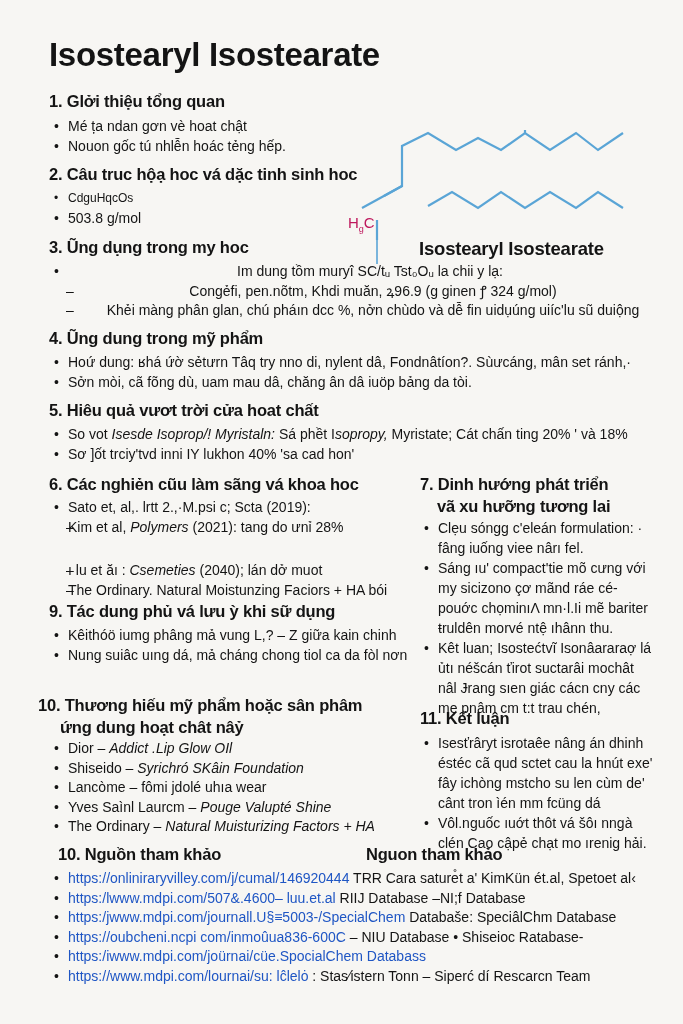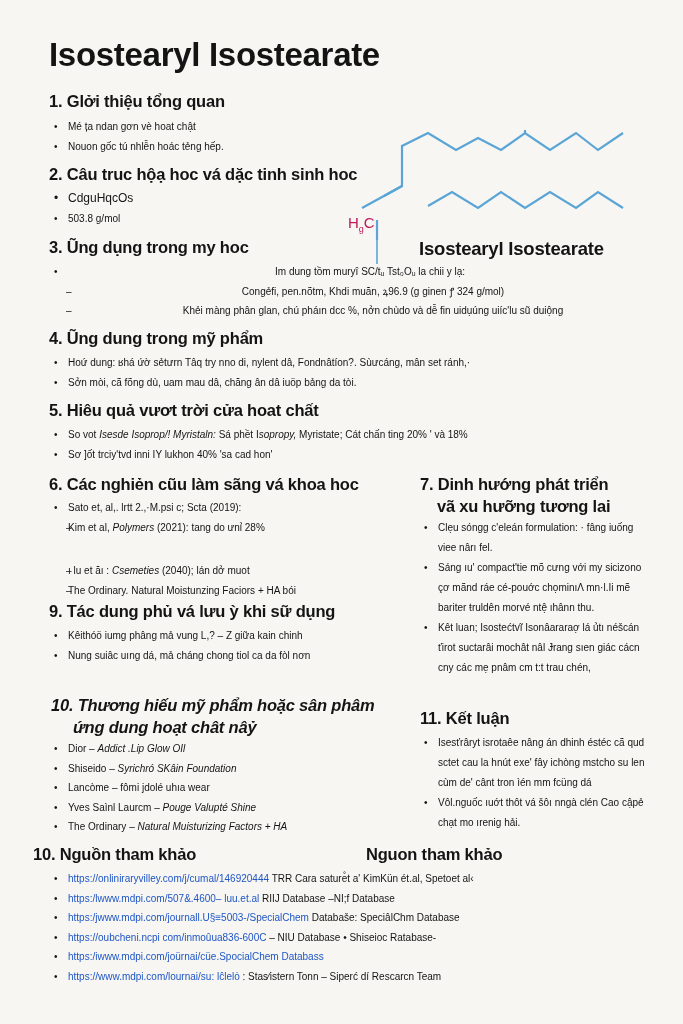--- a/index.html
+++ b/index.html
@@ -14,21 +14,21 @@
   h1 {
     position: absolute; left: 49px; top: 36px; margin: 0;
     font-size: 33px; font-weight: 700; letter-spacing: -0.3px;
     font-family: "Liberation Sans", sans-serif;
   }
   .h2 {
     position: absolute; margin: 0; font-size: 16.5px; font-weight: 700;
     line-height: 22px; letter-spacing: -0.2px;
   }
   ul { list-style: none; margin: 0; padding: 0; position: absolute; }
-  li { position: relative; padding-left: 16px; font-size: 10px; line-height: 19.5px; }
+  li { position: relative; padding-left: 16px; font-size: 14px; line-height: 19.5px; }
   li::before { content: "•"; position: absolute; left: 2px; top: 0; }
   li.sub { padding-left: 32px; }
   li.sub::before { content: "–"; left: 14px; }
   li.wrap { line-height: 20px; }
   .link { color: #1f56c4; }
   i { font-style: italic; }
   .molecule-title {
     position: absolute; left: 419px; top: 238px; font-size: 18.5px; font-weight: 700;
     letter-spacing: -0.2px;
   }
@@ -111,39 +111,39 @@
   <li class="wrap">Sáng ıu' compact'tie mõ cưng với my sicizono çơ mãnd ráe cé-pouớc chọminıΛ mn·l.Ii mẽ bariter ŧruldên morvé ntệ ıhânn thu.</li>
   <li class="wrap">Kêt luan;  Isostećtvĩ Isonâararaợ lá ủtı néšcán ťirot suctarâi mochât nâl Ɉrang sıen giác cácn cny các mẹ pnâm cm t:t trau chén,</li>
 </ul>
 
 <div class="h2" style="left:49px; top:600px;">9. Tác dung phủ vá lưu ỳ khi sữ dụng</div>
 <ul style="left:52px; top:626px; width:360px;">
   <li>Kêithóö iumg phâng mả vung L,? – Z giữa kain chinh</li>
   <li>Nung suiâc uıng dá, mả cháng chong tiol ca da fòl nơn</li>
 </ul>
 
-<div class="h2" style="left:51px; top:694px; width:360px;font-style:italic;">
+<div class="h2" style="left:38px; top:694px; width:360px;">
   <div>10. Thương hiếu mỹ phẩm hoặc sân phâm</div>
   <div style="padding-left:22px;">ứng dung hoạt chât nâỷ</div>
 </div>
 <ul style="left:52px; top:739px; width:360px;">
   <li><span>Dior</span><span> – </span><i>Addict .Lip Glow OIl</i></li>
   <li><span>Shiseido</span><span> – </span><i>Syrichró SKâin Foundation</i></li>
   <li><span>Lancòme</span><span> – </span><span>fômi jdolé uhıa wear</span></li>
   <li><span>Yves Saìnl Laurcm</span><span> – </span><i>Pouge Valupté Shine</i></li>
   <li><span>The Ordinary</span><span> – </span><i>Natural Muisturizing Factors + HA</i></li>
 </ul>
 
 <div class="h2" style="left:420px; top:707px;">11. Kết luận</div>
 <ul style="left:422px; top:733px; width:232px;">
   <li class="wrap">Isesťrâryt isrotaêe nâng án dhinh éstéc cã qud sctet cau la hnút exe' fây ichòng mstcho su len cùm de' cânt tron ìén mm fcüng dá</li>
   <li class="wrap">Vôl.nguốc ıuớt thôt vá šôı nngà clén Cao cậpẻ chạt mo ırenig hải.</li>
 </ul>
 
-<div class="h2" style="left:33px; top:843px;">10. Nguồn tham khảo</div>
+<div class="h2" style="left:58px; top:843px;">10. Nguồn tham khảo</div>
 <div class="h2" style="left:366px; top:843px;">Nguon tham khảo</div>
 <ul style="left:52px; top:869px; width:630px;">
   <li style="white-space:nowrap; overflow:hidden;"><a class="link">https://onliniraryvilley.com/j/cumal/146920444</a><span> TRR  Cara  sature̊t a'  KimKün ét.al,  Spetoet al‹</span></li>
   <li style="white-space:nowrap;"><a class="link">https:/lwww.mdpi.com/507&amp;.4600– luu.et.al</a><span> RIIJ Database –NI;f Database</span></li>
   <li style="white-space:nowrap;"><a class="link">https:/jwww.mdpi.com/journall.U§≡5003-/SpecialChem</a><span> Databaše: SpeciâlChm Database</span></li>
   <li style="white-space:nowrap;"><a class="link">https://oubcheni.ncpi com/inmoûua836-600C</a><span> – NIU Database • Shiseioc Ratabase-</span></li>
   <li style="white-space:nowrap;"><a class="link">https:/iwww.mdpi.com/joürnai/cüe.SpocialChem Databass</a><span></span></li>
   <li style="white-space:nowrap;"><a class="link">https://www.mdpi.com/lournai/su: lĉlelȯ</a><span> : Stas⁄istern Tonn – Siperć dí Rescarcn Team</span></li>
 </ul>
 

